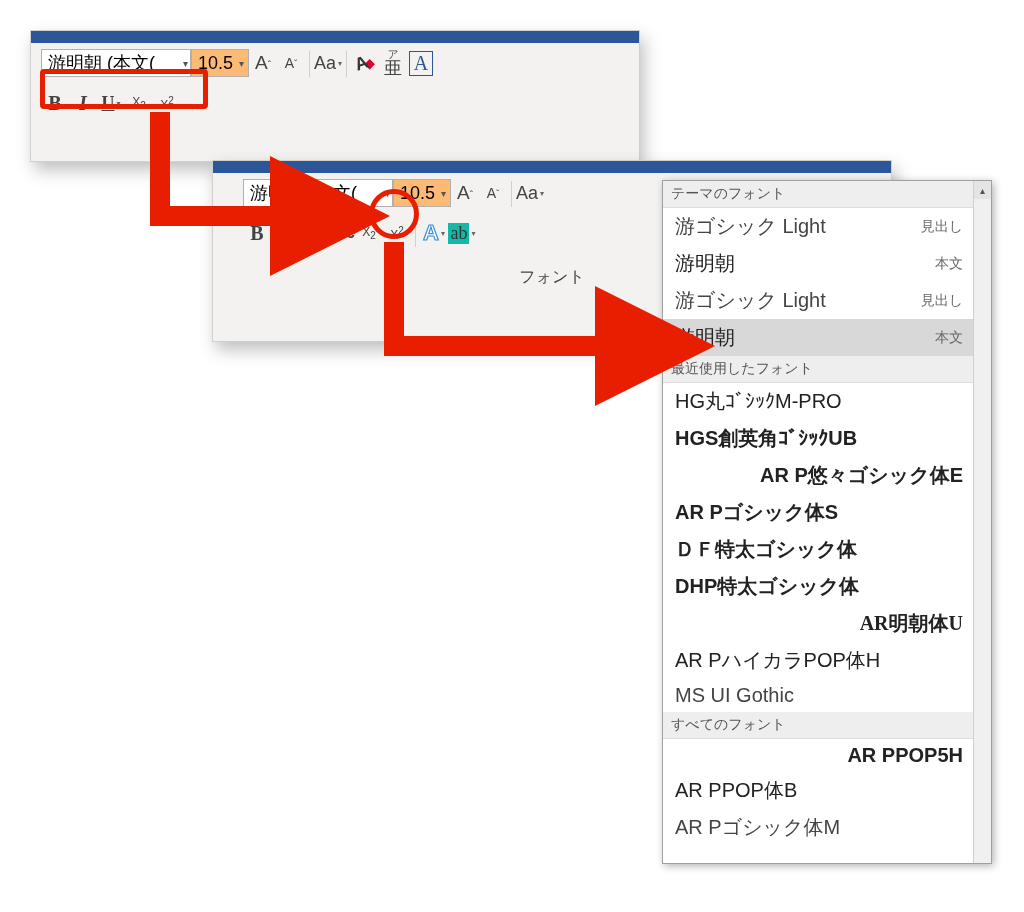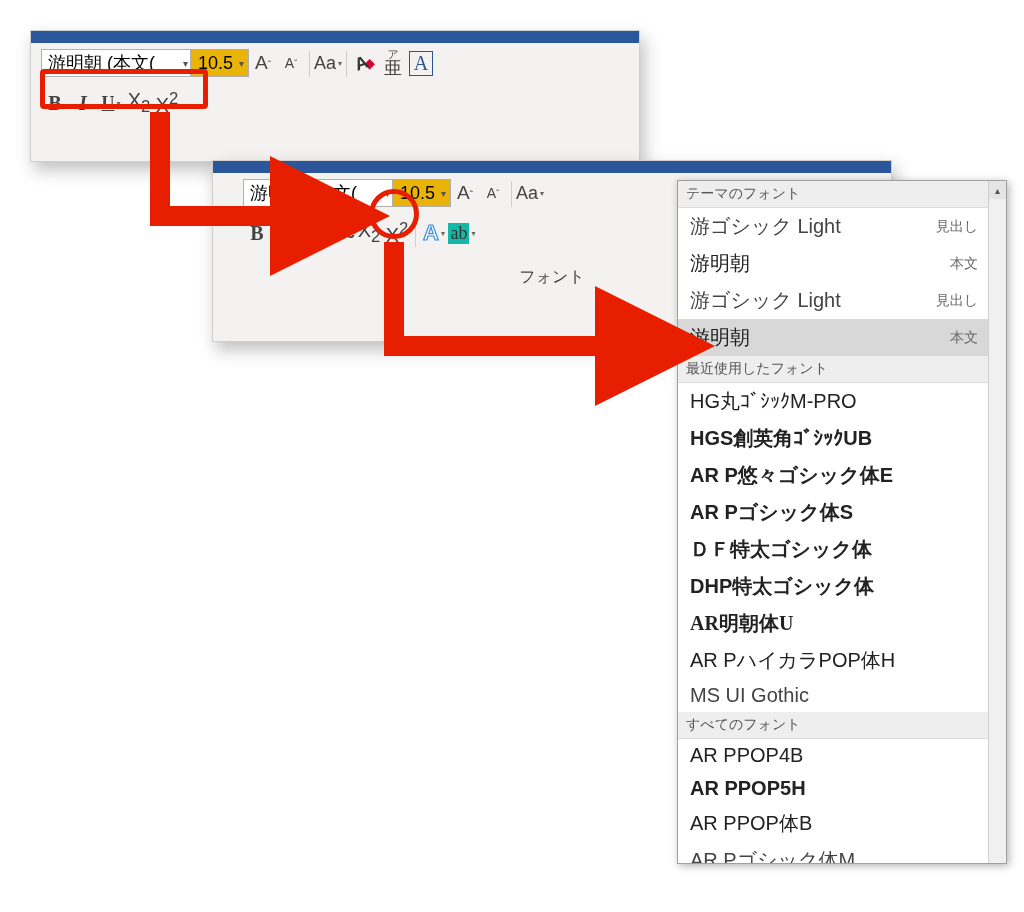--- a/index.html
+++ b/index.html
@@ -37,21 +37,21 @@
       min-width: 150px;
     }
     .font-name-box .dropdown-arrow {
       margin-left: auto;
       font-size: 10px;
       color: #555;
     }
     .font-size-box {
       display: flex;
       align-items: center;
-      background: #eab308;
+      background: #fdba74;
       border: 1px solid #b0b0b0;
       height: 28px;
       padding: 0 4px 0 6px;
       font-size: 18px;
       min-width: 54px;
     }
     .font-size-box .dropdown-arrow { margin-left: 6px; font-size: 10px; color: #555; }
     .icon-btn {
       width: 28px;
       height: 28px;
@@ -89,27 +89,27 @@
 
     .separator {
       width: 1px;
       height: 26px;
       background: #d0d0d0;
       margin: 0 4px;
     }
     .bold-i { font-weight: 900; font-family: "Times New Roman"; font-size: 20px; }
     .italic-i { font-style: italic; font-family: "Times New Roman"; font-size: 20px; font-weight: bold; }
     .underline-i { text-decoration: underline; font-family: "Times New Roman"; font-size: 18px; font-weight: bold; }
-    .sub-sup { font-size: 20px; font-family: Arial; }
+    .sub-sup { font-size: 12px; font-family: Arial; }
 
     
     .font-dropdown {
       position: absolute;
       top: 180px;
-      left: 677px;
+      left: 662px;
       width: 330px;
       height: 684px;
       background: #fff;
       border: 1px solid #a0a0a0;
       box-shadow: 2px 2px 8px rgba(0,0,0,0.3);
       display: flex;
       flex-direction: column;
       overflow: hidden;
     }
     .dropdown-header {
@@ -130,21 +130,21 @@
       gap: 44px;
     }
     .dropdown-item.selected {
       background: #d8d8d8;
     }
     .dropdown-item .right-label {
       font-size: 14px;
       color: #666;
       margin-left: 29px;
     }
-    .dropdown-item.bold-font { font-weight: 700; }
+    .dropdown-item.bold-font { font-weight: 700; justify-content: flex-end; }
     .dropdown-item.heavy-font { font-weight: 900; }
     .dropdown-item.serif-font { font-family: "MS Mincho", serif; }
     .dropdown-item.light-font { font-weight: 300; color:#444; }
     .scrollbar {
       position: absolute;
       right: 0;
       top: 0;
       bottom: 0;
       width: 18px;
       background: #f0f0f0;
@@ -366,23 +366,20 @@
         <span>AR明朝体U</span>
       </div>
     <div class="dropdown-item">
         <span>AR PハイカラPOP体H</span>
       </div>
     <div class="dropdown-item light-font">
         <span>MS UI Gothic</span>
       </div>
 
     <div class="dropdown-header">すべてのフォント</div>
-    <div class="dropdown-item">
-        <span>AR PPOP4B</span>
-      </div>
     <div class="dropdown-item bold-font">
         <span>AR PPOP5H</span>
       </div>
     <div class="dropdown-item">
         <span>AR PPOP体B</span>
       </div>
     <div class="dropdown-item light-font">
         <span>AR Pゴシック体M</span>
       </div>
 

